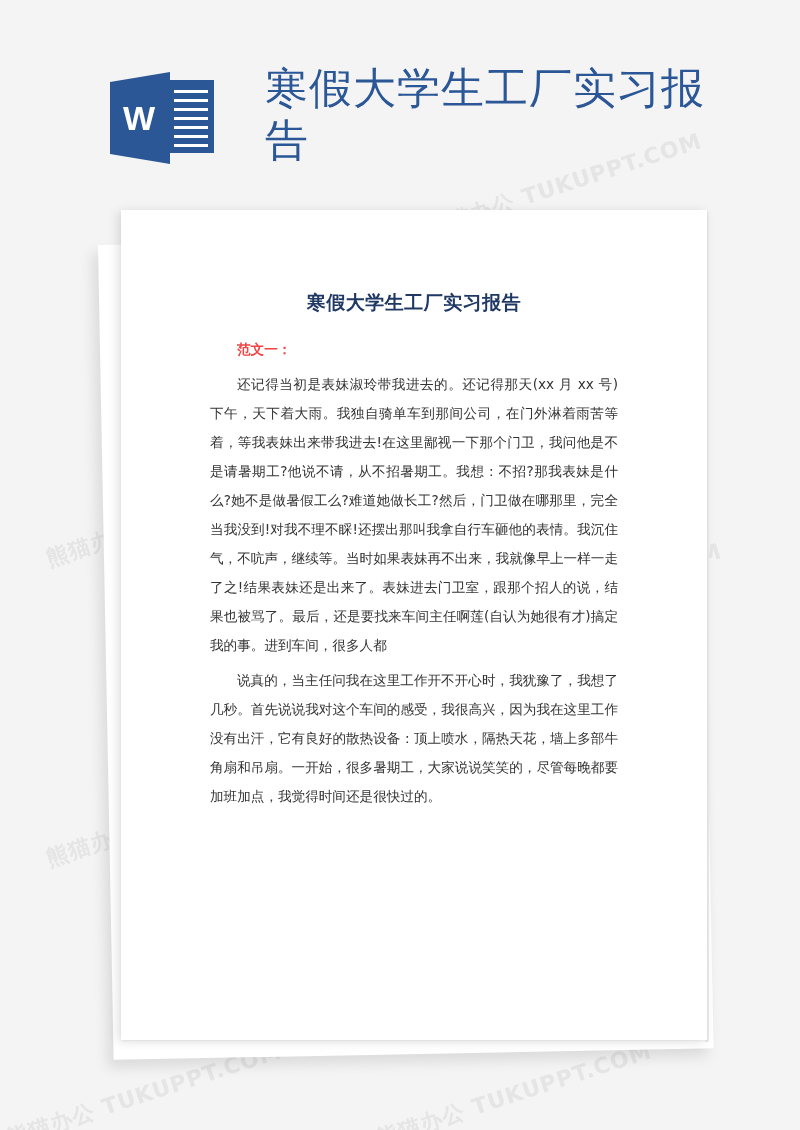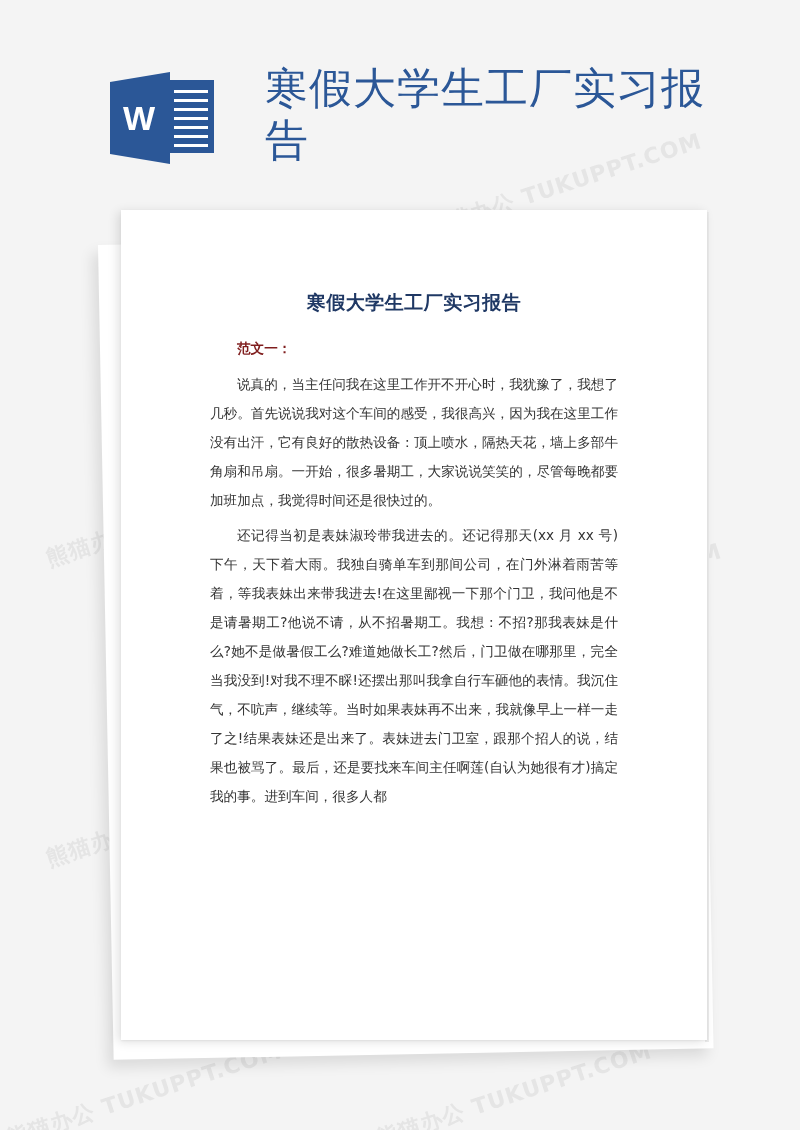--- a/index.html
+++ b/index.html
@@ -80,24 +80,23 @@
       left: 89px;
       top: 125px;
       width: 408px;
       font-size: 13.6px;
       line-height: 29px;
       color: #333333;
       text-align: justify;
     }
     .section-label {
       font-weight: bold;
-      color: #7f1d1d;
+      color: #ef4444;
       padding-left: 27px;
       margin: 0 0 6px 0;
-      font-family: Liberation Mono, monospace;
     }
     .para {
       text-indent: 27px;
       margin: 0 0 6px 0;
     }
     
     .watermark {
       position: absolute;
       font-size: 22px;
       font-weight: bold;
@@ -138,16 +137,16 @@
 </div>
 <h1 class="header-title">寒假大学生工厂实习报告</h1>
 
 <div class="back-page"></div>
 <div class="back-page-right"></div>
 
 <div class="main-page">
   <h2 class="doc-title">寒假大学生工厂实习报告</h2>
   <div class="doc-body">
     <p class="section-label">范文一：</p>
+    <p class="para">还记得当初是表妹淑玲带我进去的。还记得那天(xx 月 xx 号)下午，天下着大雨。我独自骑单车到那间公司，在门外淋着雨苦等着，等我表妹出来带我进去!在这里鄙视一下那个门卫，我问他是不是请暑期工?他说不请，从不招暑期工。我想：不招?那我表妹是什么?她不是做暑假工么?难道她做长工?然后，门卫做在哪那里，完全当我没到!对我不理不睬!还摆出那叫我拿自行车砸他的表情。我沉住气，不吭声，继续等。当时如果表妹再不出来，我就像早上一样一走了之!结果表妹还是出来了。表妹进去门卫室，跟那个招人的说，结果也被骂了。最后，还是要找来车间主任啊莲(自认为她很有才)搞定我的事。进到车间，很多人都</p>
     <p class="para">说真的，当主任问我在这里工作开不开心时，我犹豫了，我想了几秒。首先说说我对这个车间的感受，我很高兴，因为我在这里工作没有出汗，它有良好的散热设备：顶上喷水，隔热天花，墙上多部牛角扇和吊扇。一开始，很多暑期工，大家说说笑笑的，尽管每晚都要加班加点，我觉得时间还是很快过的。</p>
-    <p class="para">还记得当初是表妹淑玲带我进去的。还记得那天(xx 月 xx 号)下午，天下着大雨。我独自骑单车到那间公司，在门外淋着雨苦等着，等我表妹出来带我进去!在这里鄙视一下那个门卫，我问他是不是请暑期工?他说不请，从不招暑期工。我想：不招?那我表妹是什么?她不是做暑假工么?难道她做长工?然后，门卫做在哪那里，完全当我没到!对我不理不睬!还摆出那叫我拿自行车砸他的表情。我沉住气，不吭声，继续等。当时如果表妹再不出来，我就像早上一样一走了之!结果表妹还是出来了。表妹进去门卫室，跟那个招人的说，结果也被骂了。最后，还是要找来车间主任啊莲(自认为她很有才)搞定我的事。进到车间，很多人都</p>
   </div>
 </div>
 
 </body></html>

